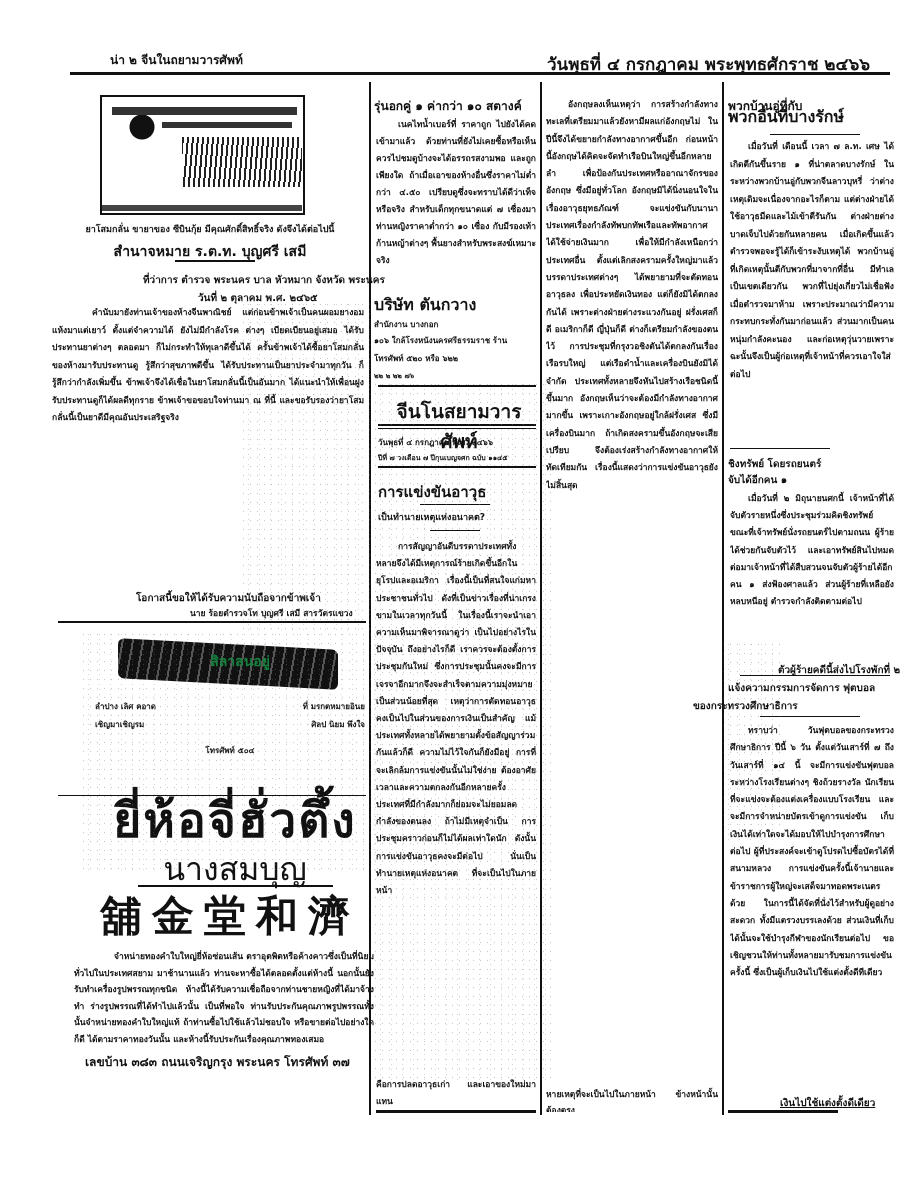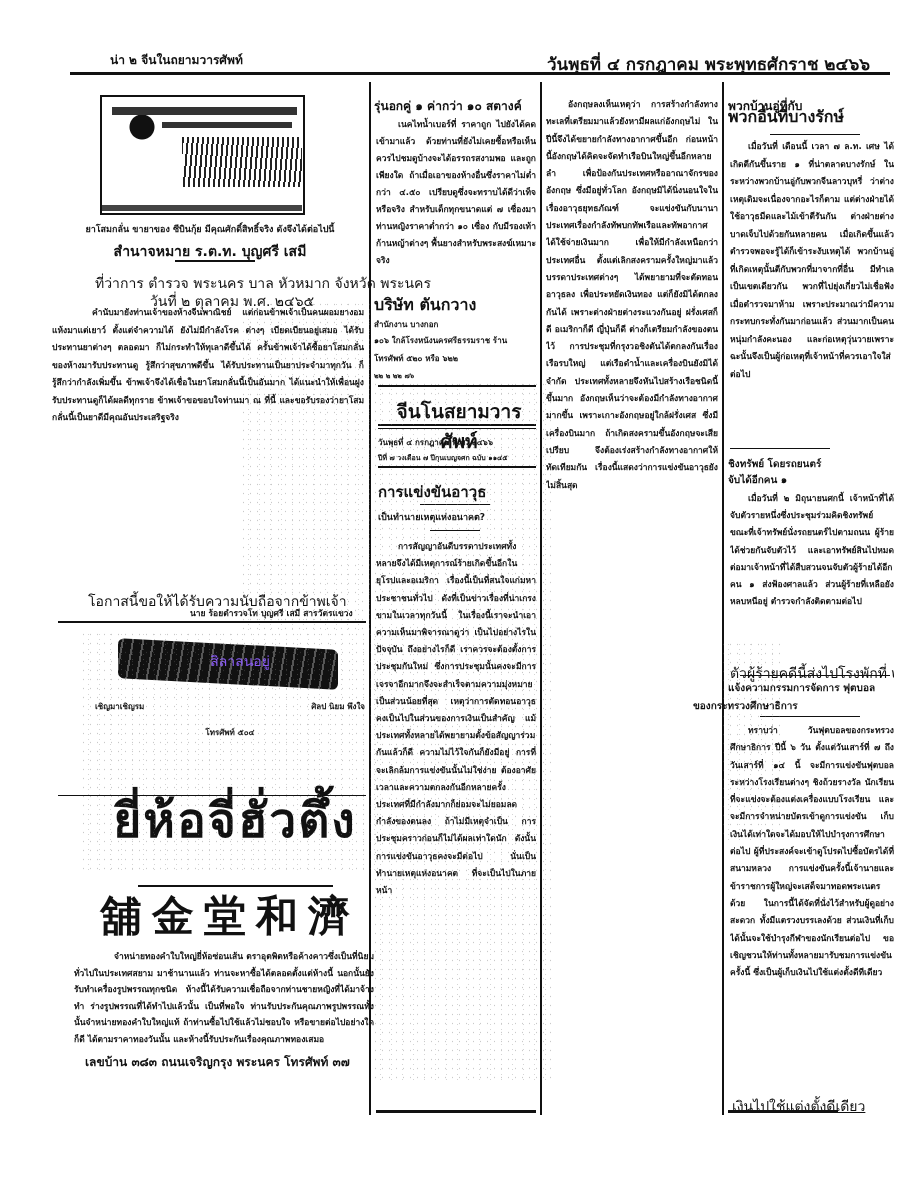--- a/index.html
+++ b/index.html
@@ -21,29 +21,29 @@
            background:
              repeating-linear-gradient(95deg, #222 0 2px, #fff 2px 5px) 80px 40px / 120px 50px no-repeat,
              linear-gradient(#333,#333) 10px 10px / 185px 8px no-repeat,
              linear-gradient(#333,#333) 60px 25px / 130px 6px no-repeat,
              radial-gradient(circle at 40px 30px, #111 12px, transparent 13px),
              linear-gradient(#444,#444) 0 108px / 200px 6px no-repeat,
              #fff; }
   .illus-caption { position: absolute; left: 60px; top: 222px; width: 300px; font-size: 9px; text-align: center; font-weight: bold; }
   .ad-title { position: absolute; left: 80px; top: 240px; width: 260px; font-size: 14px; text-align: center; font-weight: bold; }
   .ad-underline { position: absolute; left: 175px; top: 260px; width: 80px; height: 2px; background: #111; }
-  .letter-line { position: absolute; font-size: 14px; font-weight: normal; white-space: nowrap; overflow: hidden; }
+  .letter-line { position: absolute; font-size: 10px; font-weight: bold; white-space: nowrap; overflow: hidden; margin-left: 48px; }
   .body-text { font-size: 8.5px; line-height: 17.5px; font-weight: bold; text-align: justify; overflow: hidden; }
   .sig { position: absolute; left: 190px; top: 606px; font-size: 8.5px; font-weight: bold; }
   .hr { position: absolute; height: 2px; background: #111; }
 
   .banner { position: absolute; left: 118px; top: 644px; width: 220px; height: 40px;
             background: repeating-linear-gradient(100deg, #111 0 4px, #555 4px 6px, #111 6px 10px);
             transform: skewY(3deg); border-radius: 6px; }
-  .banner-text { position: absolute; left: 160px; top: 650px; width: 160px; color: #8b5cf6; font-size: 14px; font-weight: normal; text-align: center; }
+  .banner-text { position: absolute; left: 160px; top: 650px; width: 160px; color: #15803d; font-size: 14px; font-weight: bold; text-align: center; }
   .credits { position: absolute; left: 95px; top: 700px; width: 270px; font-size: 8px; font-weight: bold; }
   .credits .row { display: flex; justify-content: space-between; height: 18px; }
   .credits .phone { text-align: center; margin-top: 8px; }
 
   .big-brand { position: absolute; left: 100px; top: 782px; width: 270px; text-align: center; font-size: 48px; font-weight: bold; font-family: "DejaVu Serif", serif; letter-spacing: 2px; }
   .brand-sub { position: absolute; left: 120px; top: 843px; width: 230px; text-align: center; font-size: 32px; font-family: "DejaVu Serif", serif; }
   .brand-sub-ul { position: absolute; left: 138px; top: 885px; width: 195px; height: 2px; background: #111; }
   .brand-cn { position: absolute; left: 95px; top: 888px; width: 270px; text-align: center; font-size: 42px; font-weight: bold; font-family: "DejaVu Serif", serif; letter-spacing: 10px; }
   .brand-body { position: absolute; left: 62px; top: 948px; width: 300px; margin-left: 12px; }
   .brand-address { position: absolute; left: 85px; top: 1052px; font-size: 12px; font-weight: bold; }
@@ -84,28 +84,33 @@
   <div class="body-text" style="position:absolute; left:52px; top:304px; width:312px; height:245px; text-indent:40px;">คำนับมายังท่านเจ้าของห้างจีนพาณิชย์ แต่ก่อนข้าพเจ้าเป็นคนผอมยางอมแห้งมาแต่เยาว์ ตั้งแต่จำความได้ ยังไม่มีกำลังโรค ต่างๆ เบียดเบียนอยู่เสมอ ได้รับประทานยาต่างๆ ตลอดมา ก็ไม่กระทำให้ทุเลาดีขึ้นได้ ครั้นข้าพเจ้าได้ซื้อยาโสมกลั่นของห้างมารับประทานดู รู้สึกว่าสุขภาพดีขึ้น ได้รับประทานเป็นยาประจำมาทุกวัน ก็รู้สึกว่ากำลังเพิ่มขึ้น ข้าพเจ้าจึงได้เชื่อในยาโสมกลั่นนี้เป็นอันมาก ได้แนะนำให้เพื่อนฝูงรับประทานดูก็ได้ผลดีทุกราย ข้าพเจ้าขอขอบใจท่านมา ณ ที่นี้ และขอรับรองว่ายาโสมกลั่นนี้เป็นยาดีมีคุณอันประเสริฐจริง</div>
   <div class="letter-line" style="left:88px; top:590px;">โอกาสนี้ขอให้ได้รับความนับถือจากข้าพเจ้า</div>
   <div class="sig">นาย ร้อยตำรวจโท บุญศรี เสมี สารวัตรแขวง</div>
   <div class="hr" style="left:58px; top:621px; width:308px;"></div>
 
   <div class="banner"></div>
   <div class="banner-text">สิลาลนอยู่</div>
 
   <div class="credits">
     <div class="row">
+      <span>ลำปาง เลิศ ฅอาด</span>
+      <span>ที่ มรกตหมายอินย</span>
+    </div>
+    <div class="row">
       <span>เชิญมาเชิญรม</span>
       <span>ศิลป นิยม พึงใจ</span>
     </div>
     <div class="phone">โทรศัพท์ ๕๐๔</div>
   </div>
   <div class="hr" style="left:58px; top:795px; width:308px; height:1px;"></div>
 
   <div class="big-brand">ยี่ห้อจี่ฮั่วตึ้ง</div>
+  <div class="brand-sub">นางสมบุญ</div>
   <div class="brand-sub-ul"></div>
   <div class="brand-cn">舖金堂和濟</div>
   <div class="body-text brand-body" style="height:100px; line-height:16.5px; text-indent:40px;">จำหน่ายทองคำใบใหญ่ยี่ห้อซ่อนเส้น ตราอุตพิตหรือค้างคาวซึ่งเป็นที่นิยมทั่วไปในประเทศสยาม มาช้านานแล้ว ท่านจะหาซื้อได้ตลอดตั้งแต่ห้างนี้ นอกนั้นยังรับทำเครื่องรูปพรรณทุกชนิด ห้างนี้ได้รับความเชื่อถือจากท่านชายหญิงที่ได้มาจ้างทำ ร่างรูปพรรณที่ได้ทำไปแล้วนั้น เป็นที่พอใจ ท่านรับประกันคุณภาพรูปพรรณทั้งนั้นจำหน่ายทองคำใบใหญ่แท้ ถ้าท่านซื้อไปใช้แล้วไม่ชอบใจ หรือขายต่อไปอย่างใดก็ดี ได้ตามราคาทองวันนั้น และห้างนี้รับประกันเรื่องคุณภาพทองเสมอ</div>
   <div class="brand-address">เลขบ้าน ๓๘๓ ถนนเจริญกรุง พระนคร โทรศัพท์ ๓๗</div>
 
   <div class="h2" style="left:374px; top:96px; width:164px; font-size:12px;">รุ่นอกคู่ ๑ ค่ากว่า ๑๐ สตางค์</div>
   <div class="body-text" style="position:absolute; left:376px; top:116px; width:160px; height:170px; line-height:17px; text-indent:22px;">เนคไทน้ำเบอร์ที่ ราคาถูก ไปยังได้คดเข้ามาแล้ว ด้วยท่านที่ยังไม่เคยซื้อหรือเห็น ควรไปชมดูบ้างจะได้อรรถรสงามพอ และถูกเพียงใด ถ้าเมื่อเอาของห้างอื่นซึ่งราคาไม่ต่ำกว่า ๔.๕๐ เปรียบดูซึ่งจะทราบได้ดีว่าเท็จหรือจริง สำหรับเด็กทุกขนาดแต่ ๗ เซื่องมาท่านหญิงราคาต่ำกว่า ๑๐ เซื่อง กับมีรองเท้าก้านหญ้าต่างๆ พื้นยางสำหรับพระสงฆ์เหมาะจริง</div>
   <div class="h2" style="left:374px; top:292px; width:164px; font-size:16px;">บริษัท ตันกวาง</div>
   <div class="h2" style="left:374px; top:318px; width:164px; font-size:8px;">สำนักงาน บางกอก</div>
   <div class="h2" style="left:374px; top:334px; width:164px; font-size:8px;">๑๐๖ ใกล้โรงหนังนครศรีธรรมราช ร้าน</div>
@@ -118,23 +123,25 @@
   <div class="ms-line" style="left:378px; top:428px; width:158px; height:1px;"></div>
   <div class="h2" style="left:378px; top:436px; width:158px; font-size:8px;">วันพุธที่ ๔ กรกฎาคม พ.ศ. ๒๔๖๖</div>
   <div class="h2" style="left:378px; top:452px; width:158px; font-size:7px;">ปีที่ ๗ วงเดือน ๗ ปีกุนเบญจศก ฉบับ ๑๑๔๕</div>
   <div class="ms-line" style="left:378px; top:466px; width:158px;"></div>
 
   <div class="h2" style="left:378px; top:480px; width:158px; font-size:15px;">การแข่งขันอาวุธ</div>
   <div class="hr" style="left:420px; top:504px; width:70px; height:1px;"></div>
   <div class="h2" style="left:378px; top:510px; width:158px; font-size:9px;">เป็นทำนายเหตุแห่งอนาคต?</div>
   <div class="hr" style="left:430px; top:530px; width:50px; height:1px;"></div>
   <div class="body-text" style="position:absolute; left:376px; top:538px; width:160px; height:538px; line-height:17.2px; text-indent:22px;">การสัญญาอันดีบรรดาประเทศทั้งหลายจึงได้มีเหตุการณ์ร้ายเกิดขึ้นอีกในยุโรปและอเมริกา เรื่องนี้เป็นที่สนใจแก่มหาประชาชนทั่วไป ดังที่เป็นข่าวเรื่องที่น่าเกรงขามในเวลาทุกวันนี้ ในเรื่องนี้เราจะนำเอาความเห็นมาพิจารณาดูว่า เป็นไปอย่างไรในปัจจุบัน ถึงอย่างไรก็ดี เราควรจะต้องตั้งการประชุมกันใหม่ ซึ่งการประชุมนั้นคงจะมีการเจรจาอีกมากจึงจะสำเร็จตามความมุ่งหมาย เป็นส่วนน้อยที่สุด เหตุว่าการตัดทอนอาวุธคงเป็นไปในส่วนของการเงินเป็นสำคัญ แม้ประเทศทั้งหลายได้พยายามตั้งข้อสัญญาร่วมกันแล้วก็ดี ความไม่ไว้ใจกันก็ยังมีอยู่ การที่จะเลิกล้มการแข่งขันนั้นไม่ใช่ง่าย ต้องอาศัยเวลาและความตกลงกันอีกหลายครั้ง ประเทศที่มีกำลังมากก็ย่อมจะไม่ยอมลดกำลังของตนลง ถ้าไม่มีเหตุจำเป็น การประชุมคราวก่อนก็ไม่ได้ผลเท่าใดนัก ดังนั้นการแข่งขันอาวุธคงจะมีต่อไป นั่นเป็นทำนายเหตุแห่งอนาคต ที่จะเป็นไปในภายหน้า</div>
+  <div class="body-text" style="position:absolute; left:376px; top:1076px; width:160px; height:34px; line-height:17px;">คือการปลดอาวุธเก่า และเอาของใหม่มาแทน</div>
   <div class="hr" style="left:376px; top:1110px; width:160px; height:3px;"></div>
 
   <div class="body-text" style="position:absolute; left:546px; top:96px; width:172px; height:990px; line-height:17.3px; text-indent:22px;">อังกฤษลงเห็นเหตุว่า การสร้างกำลังทางทะเลที่เตรียมมาแล้วยังหามีผลแก่อังกฤษไม่ ในปีนี้จึงได้ขยายกำลังทางอากาศขึ้นอีก ก่อนหน้านี้อังกฤษได้คิดจะจัดทำเรือบินใหญ่ขึ้นอีกหลายลำ เพื่อป้องกันประเทศหรืออาณาจักรของอังกฤษ ซึ่งมีอยู่ทั่วโลก อังกฤษมิได้นิ่งนอนใจในเรื่องอาวุธยุทธภัณฑ์ จะแข่งขันกับนานาประเทศเรื่องกำลังทัพบกทัพเรือและทัพอากาศ ได้ใช้จ่ายเงินมาก เพื่อให้มีกำลังเหนือกว่าประเทศอื่น ตั้งแต่เลิกสงครามครั้งใหญ่มาแล้ว บรรดาประเทศต่างๆ ได้พยายามที่จะตัดทอนอาวุธลง เพื่อประหยัดเงินทอง แต่ก็ยังมิได้ตกลงกันได้ เพราะต่างฝ่ายต่างระแวงกันอยู่ ฝรั่งเศสก็ดี อเมริกาก็ดี ญี่ปุ่นก็ดี ต่างก็เตรียมกำลังของตนไว้ การประชุมที่กรุงวอชิงตันได้ตกลงกันเรื่องเรือรบใหญ่ แต่เรือดำน้ำและเครื่องบินยังมิได้จำกัด ประเทศทั้งหลายจึงหันไปสร้างเรือชนิดนี้ขึ้นมาก อังกฤษเห็นว่าจะต้องมีกำลังทางอากาศมากขึ้น เพราะเกาะอังกฤษอยู่ใกล้ฝรั่งเศส ซึ่งมีเครื่องบินมาก ถ้าเกิดสงครามขึ้นอังกฤษจะเสียเปรียบ จึงต้องเร่งสร้างกำลังทางอากาศให้ทัดเทียมกัน เรื่องนี้แสดงว่าการแข่งขันอาวุธยังไม่สิ้นสุด</div>
+  <div class="body-text" style="position:absolute; left:546px; top:1086px; width:172px; height:26px; line-height:16px;">หายเหตุที่จะเป็นไปในภายหน้า ข้างหน้านั้น ต้องตรง</div>
 
   <div class="h2" style="left:728px; top:96px; width:166px; font-size:12px;">พวกบ้านอู่ที่กับ</div>
   <div class="h2" style="left:728px; top:104px; width:166px; font-size:16px;">พวกอื่นที่บางรักษ์</div>
   <div class="hr" style="left:770px; top:134px; width:90px; height:1px;"></div>
   <div class="body-text" style="position:absolute; left:730px; top:138px; width:164px; height:283px; line-height:17.5px; text-indent:18px;">เมื่อวันที่ เดือนนี้ เวลา ๗ ล.ท. เศษ ได้เกิดตีกันขึ้นราย ๑ ที่น่าตลาดบางรักษ์ ในระหว่างพวกบ้านอู่กับพวกจีนลาวบุหรี่ ว่าต่างเหตุเดิมจะเนื่องจากอะไรก็ตาม แต่ต่างฝ่ายได้ใช้อาวุธมีดและไม้เข้าตีรันกัน ต่างฝ่ายต่างบาดเจ็บไปด้วยกันหลายคน เมื่อเกิดขึ้นแล้วตำรวจพอจะรู้ได้ก็เข้าระงับเหตุได้ พวกบ้านอู่ที่เกิดเหตุนั้นตีกับพวกที่มาจากที่อื่น มีทำเลเป็นเขตเดียวกัน พวกที่ไปยุ่งเกี่ยวไม่เชื่อฟังเมื่อตำรวจมาห้าม เพราะประมาณว่ามีความกระทบกระทั่งกันมาก่อนแล้ว ส่วนมากเป็นคนหนุ่มกำลังคะนอง และก่อเหตุวุ่นวายเพราะฉะนั้นจึงเป็นผู้ก่อเหตุที่เจ้าหน้าที่ควรเอาใจใส่ต่อไป</div>
   <div class="hr" style="left:730px; top:448px; width:100px; height:1px;"></div>
 
   <div class="h2" style="left:728px; top:456px; width:166px; font-size:10px;">ชิงทรัพย์ โดยรถยนตร์</div>
   <div class="h2" style="left:728px; top:472px; width:166px; font-size:10px;">จับได้อีกคน ๑</div>
   <div class="body-text" style="position:absolute; left:730px; top:490px; width:164px; height:170px; line-height:17.2px; text-indent:18px;">เมื่อวันที่ ๒ มิถุนายนศกนี้ เจ้าหน้าที่ได้จับตัวรายหนึ่งซึ่งประชุมร่วมคิดชิงทรัพย์ ขณะที่เจ้าทรัพย์นั่งรถยนตร์ไปตามถนน ผู้ร้ายได้ช่วยกันจับตัวไว้ และเอาทรัพย์สินไปหมด ต่อมาเจ้าหน้าที่ได้สืบสวนจนจับตัวผู้ร้ายได้อีกคน ๑ ส่งฟ้องศาลแล้ว ส่วนผู้ร้ายที่เหลือยังหลบหนีอยู่ ตำรวจกำลังติดตามต่อไป</div>

